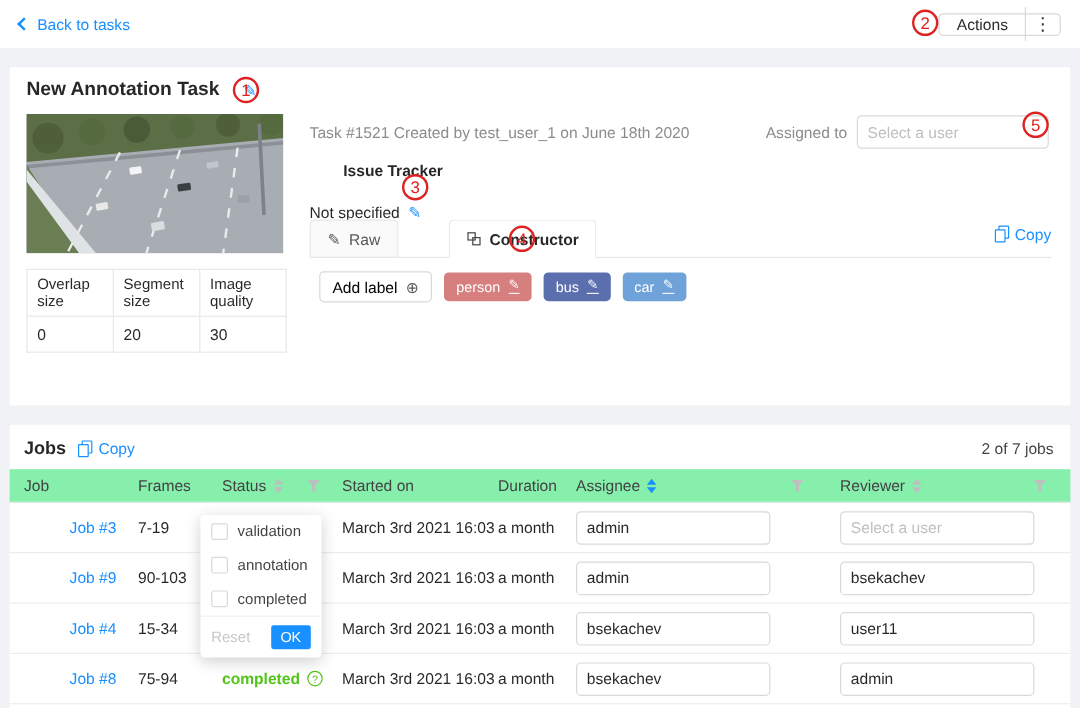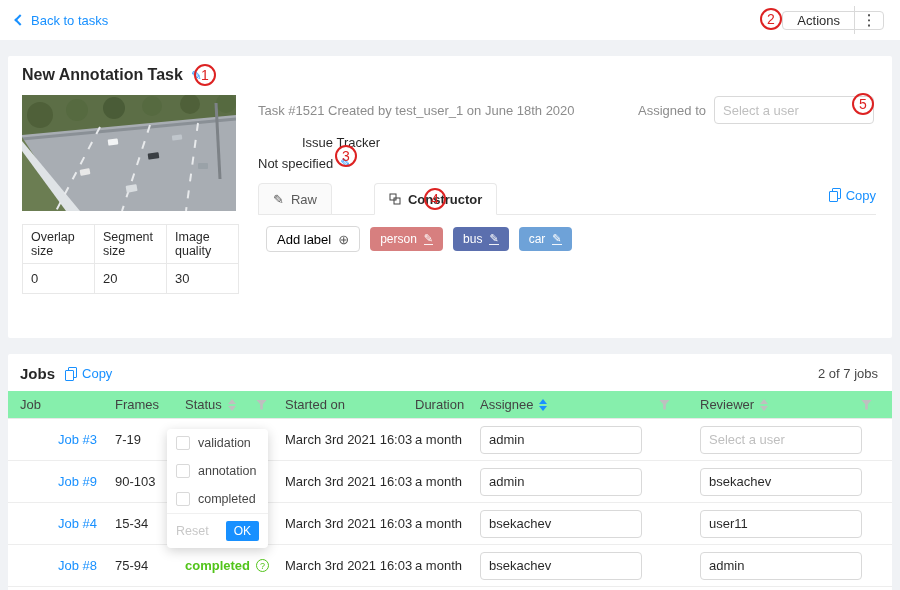--- a/index.html
+++ b/index.html
@@ -14,37 +14,37 @@
   .actions-label { padding:0 14px; }
   .vdiv { width:1px; height:28px; background:#d9d9d9; }
   .dots { width:28px; text-align:center; font-size:15px; color:#262626; }
 
   
   .card { position:absolute; background:#fff; border-radius:2px; }
   .task-card { left:8px; right:8px; top:56px; height:282px; }
   .jobs-card { left:8px; right:8px; top:354px; height:300px; }
 
   
-  .task-title-row { position:absolute; left:14px; top:10px; display:flex; align-items:center; gap:8px; font-size:16px; font-weight:bold; }
+  .task-title-row { position:absolute; left:14px; top:10px; display:flex; align-items:center; gap:20px; font-size:16px; font-weight:bold; }
   .pencil-blue { color:#1890ff; font-size:13px; font-weight:normal; cursor:pointer; }
   .thumb { position:absolute; left:14px; top:39px; width:214px; height:116px; overflow:hidden; background:#a8adb3; }
   .params-table { position:absolute; left:14px; top:168px; border-collapse:collapse; }
   .params-table td { border:1px solid #e8e8e8; font-size:12.5px; padding:5px 8px; width:72px; vertical-align:top; }
   .params-table .pval { padding:7px 8px; font-size:13px; }
 
   .meta-row { position:absolute; left:250px; top:40px; right:18px; display:flex; justify-content:space-between; align-items:center; }
   .meta-text { color:#8c8c8c; }
   .assigned-group { display:flex; align-items:center; gap:8px; }
   .assigned-label { color:#8c8c8c; }
   .ant-input { height:28px; border:1px solid #d9d9d9; border-radius:4px; padding:0 8px; font-size:13px; font-family:inherit; color:rgba(0,0,0,.85); outline:none; background:#fff; }
   .assignee-input { width:160px; }
   input::placeholder { color:#bfbfbf; }
 
-  .issue-heading { position:absolute; left:253px; top:79px; font-weight:normal;padding-left:41px; }
-  .issue-value { position:absolute; left:250px; top:100px; display:flex; align-items:center; gap:7px; }
+  .issue-heading { position:absolute; left:237px; top:79px; font-weight:bold;padding-left:41px; }
+  .issue-value { position:absolute; left:250px; top:114px; display:flex; align-items:center; gap:7px; }
 
   .tabs-row { position:absolute; left:250px; top:126px; right:16px; height:33px; display:flex; align-items:flex-end; border-bottom:1px solid #e8e8e8; }
   .tab { height:32px; display:flex; align-items:center; gap:7px; padding:0 14px; border:1px solid #e8e8e8; background:#fafafa; color:#595959; border-radius:4px 4px 0 0; margin-bottom:-1px; margin-right:2px; cursor:pointer; }
   .tab.active { background:#fff; color:rgba(0,0,0,.85); font-weight:bold; border-bottom-color:#fff;margin-left:40px; }
   .copy-link { margin-left:auto; align-self:center; display:flex; align-items:center; gap:5px; color:#1890ff; cursor:pointer; margin-bottom:6px; }
   .copy-icon { position:relative; width:12px; height:14px; display:inline-block; }
   .copy-icon::before { content:""; position:absolute; left:3px; top:0; width:7px; height:9px; border:1px solid #1890ff; border-radius:1px; }
   .copy-icon::after { content:""; position:absolute; left:0; top:3px; width:7px; height:9px; border:1px solid #1890ff; border-radius:1px; background:#fff; }
 
   .labels-row { position:absolute; left:258px; top:170px; display:flex; align-items:center; gap:10px; }

